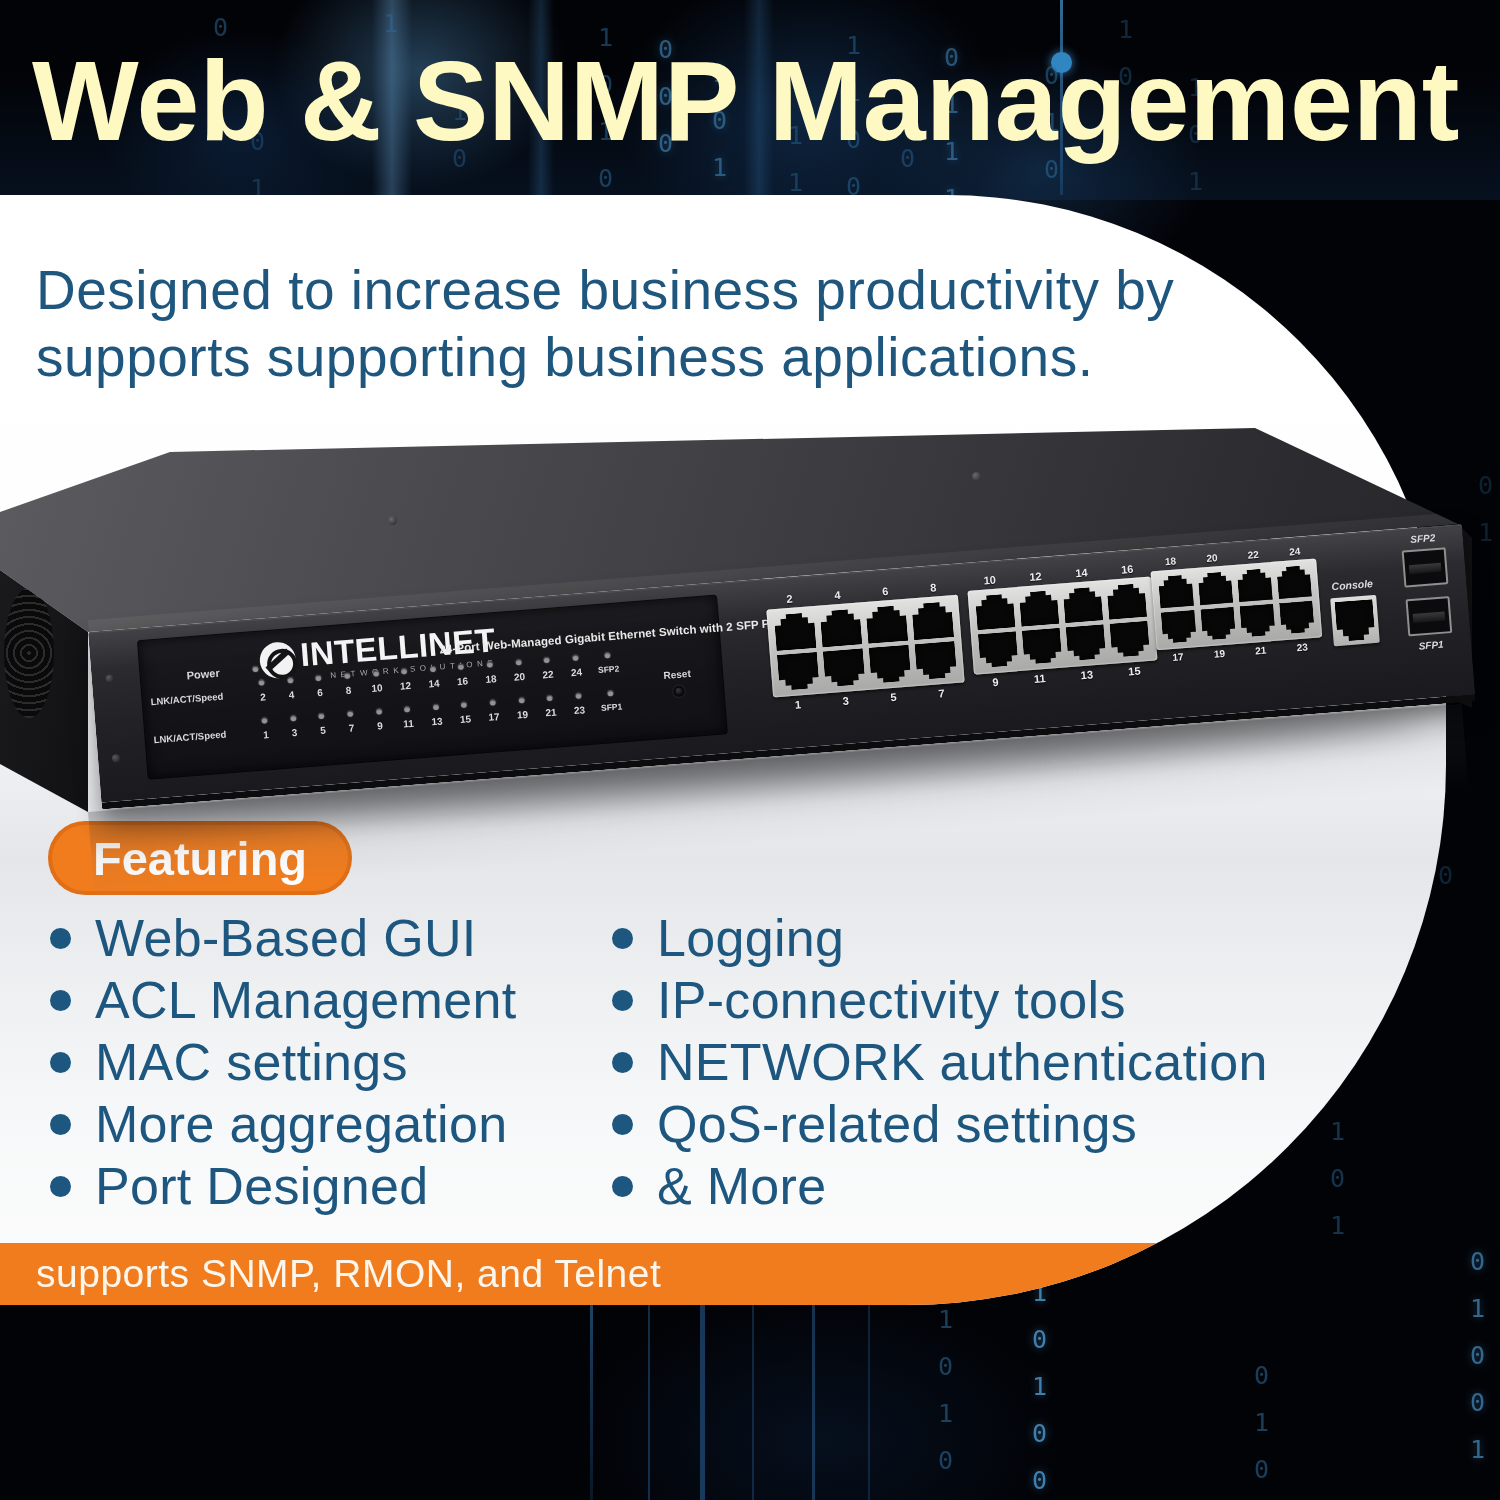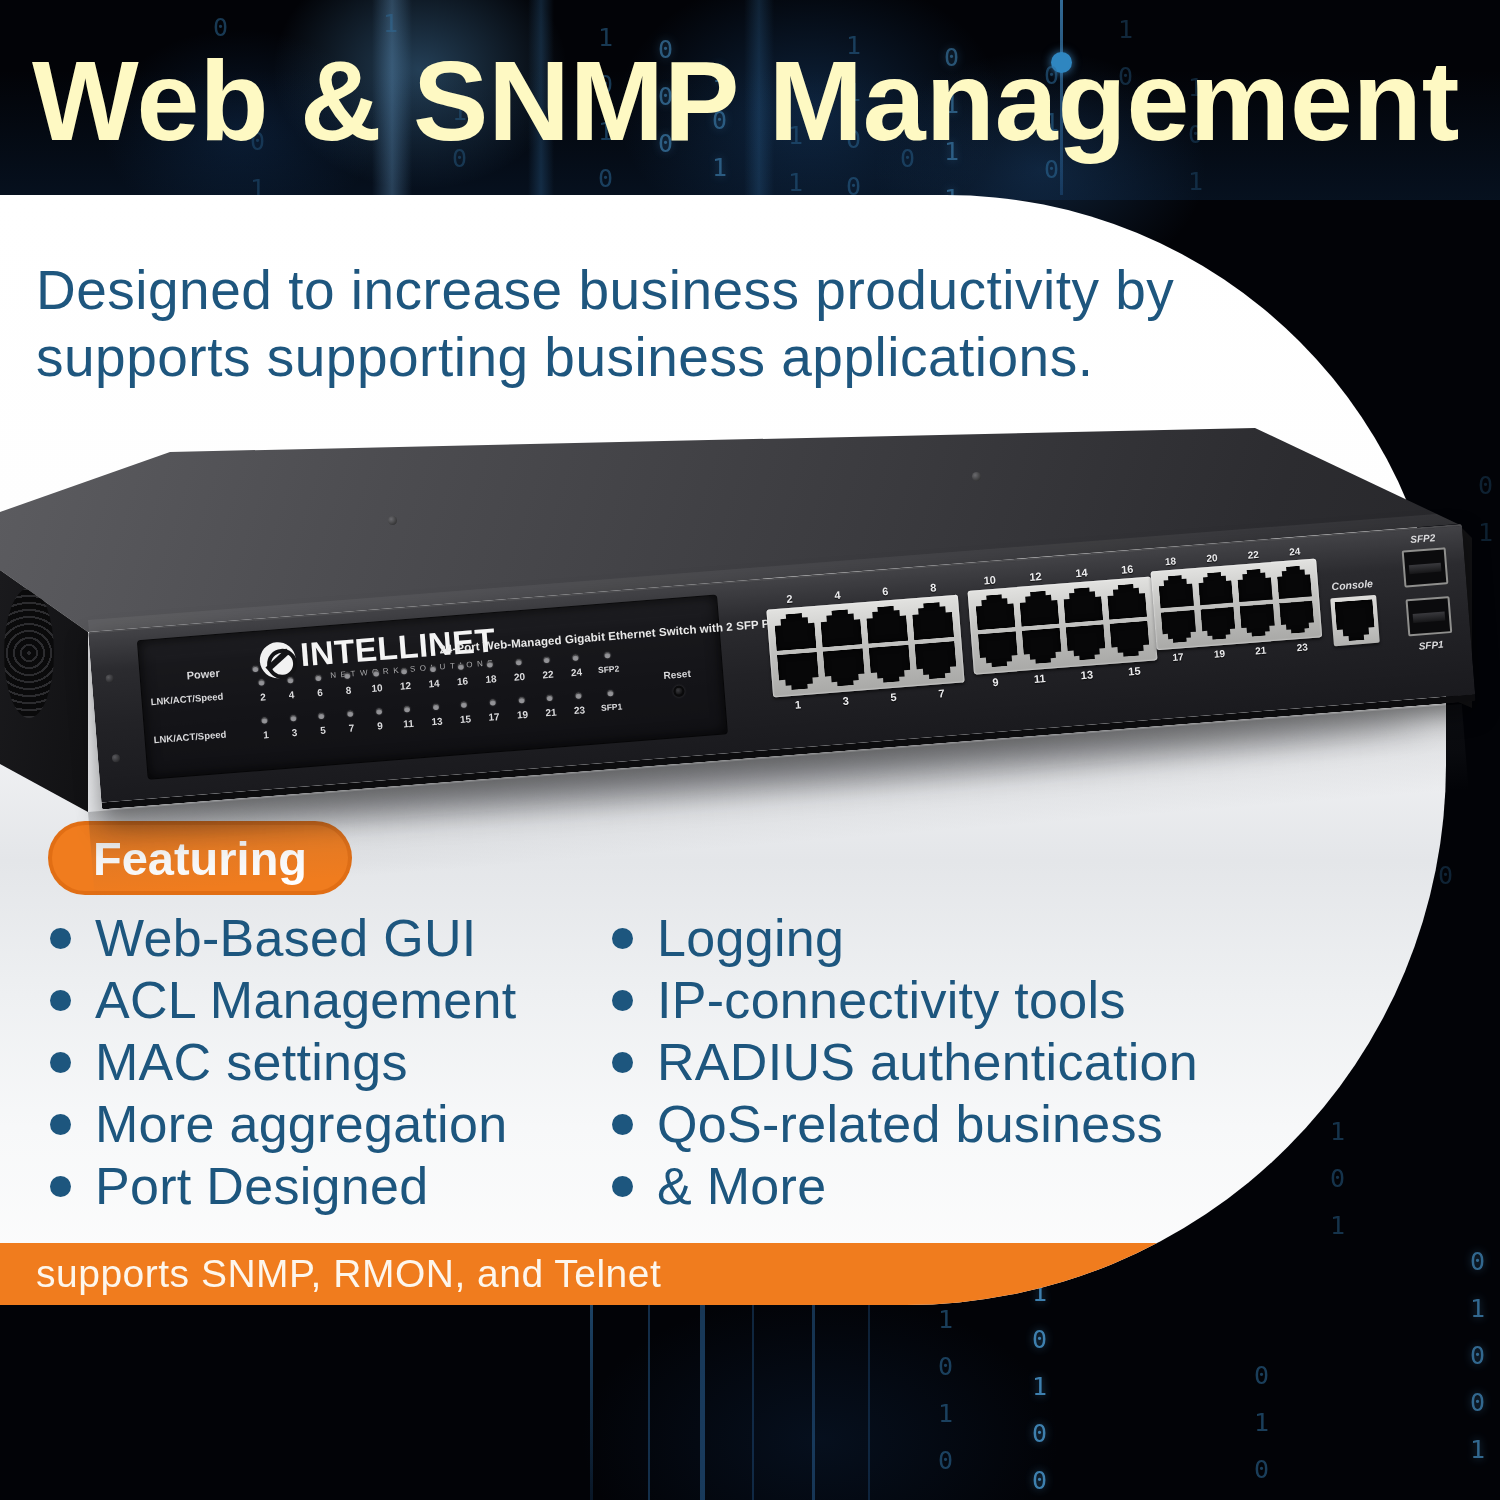--- a/index.html
+++ b/index.html
@@ -267,25 +267,25 @@
       <li>
         <span class="dot"></span>
         <span class="txt">Logging</span>
       </li>
       <li>
         <span class="dot"></span>
         <span class="txt">IP-connectivity tools</span>
       </li>
       <li>
         <span class="dot"></span>
-        <span class="txt">RADIUS authentication</span>
-      </li>
-      <li>
-        <span class="dot"></span>
-        <span class="txt">QoS-related business</span>
+        <span class="txt">NETWORK authentication</span>
+      </li>
+      <li>
+        <span class="dot"></span>
+        <span class="txt">QoS-related settings</span>
       </li>
       <li>
         <span class="dot"></span>
         <span class="txt">&amp; More</span>
       </li>
     </ul>
   <div class="support-bar">
     <span>supports SNMP, RMON, and Telnet</span>
   </div>
 </div>

